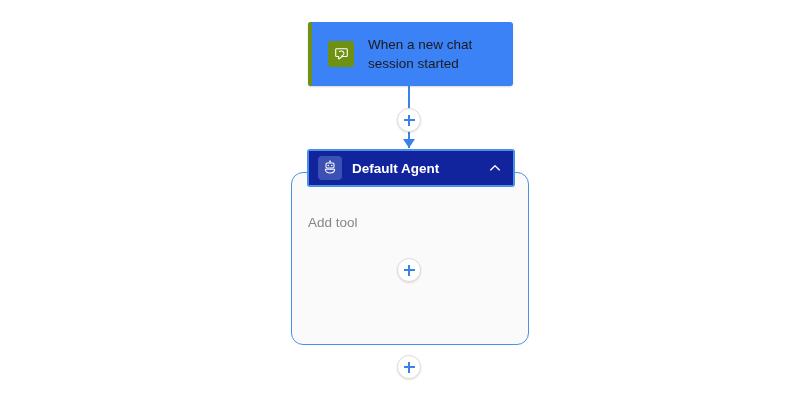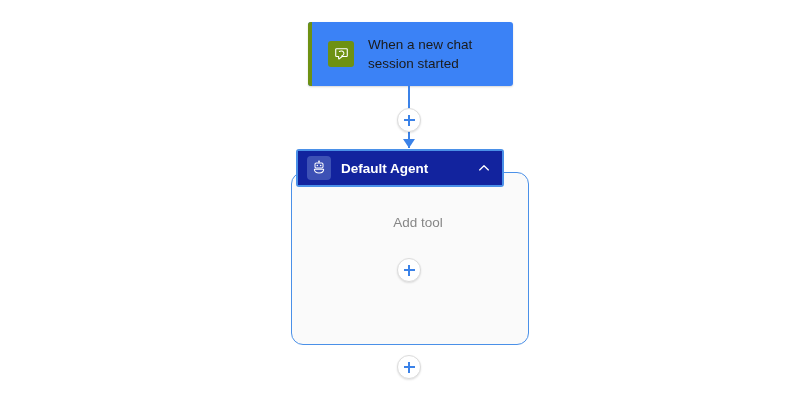--- a/index.html
+++ b/index.html
@@ -119,21 +119,21 @@
     top: 172px;
     width: 238px;
     height: 173px;
     background: #fafafa;
     border: 1.5px solid #4a90e8;
     border-radius: 12px;
     box-sizing: border-box;
   }
   .agent-header-wrap {
     position: absolute;
-    left: 296px;
+    left: 307px;
     top: 149px;
     width: 208px;
     height: 38px;
     border: 2px solid #4a90e8;
     border-radius: 3px;
     box-sizing: border-box;
     background: #12239e;
   }
   .agent-header {
     position: absolute;
@@ -171,21 +171,21 @@
     align-items: center;
     justify-content: center;
     flex: none;
   }
 
   .add-tool-label {
     position: absolute;
     left: 16px;
     right: 0;
     top: 42px;
-    text-align: center;
+    text-align: left;
     font-size: 13.5px;
     color: #868686;
   }
 </style>
 </head>
 <body>
 
 <div class="canvas">
 
   <div class="trigger-node">

